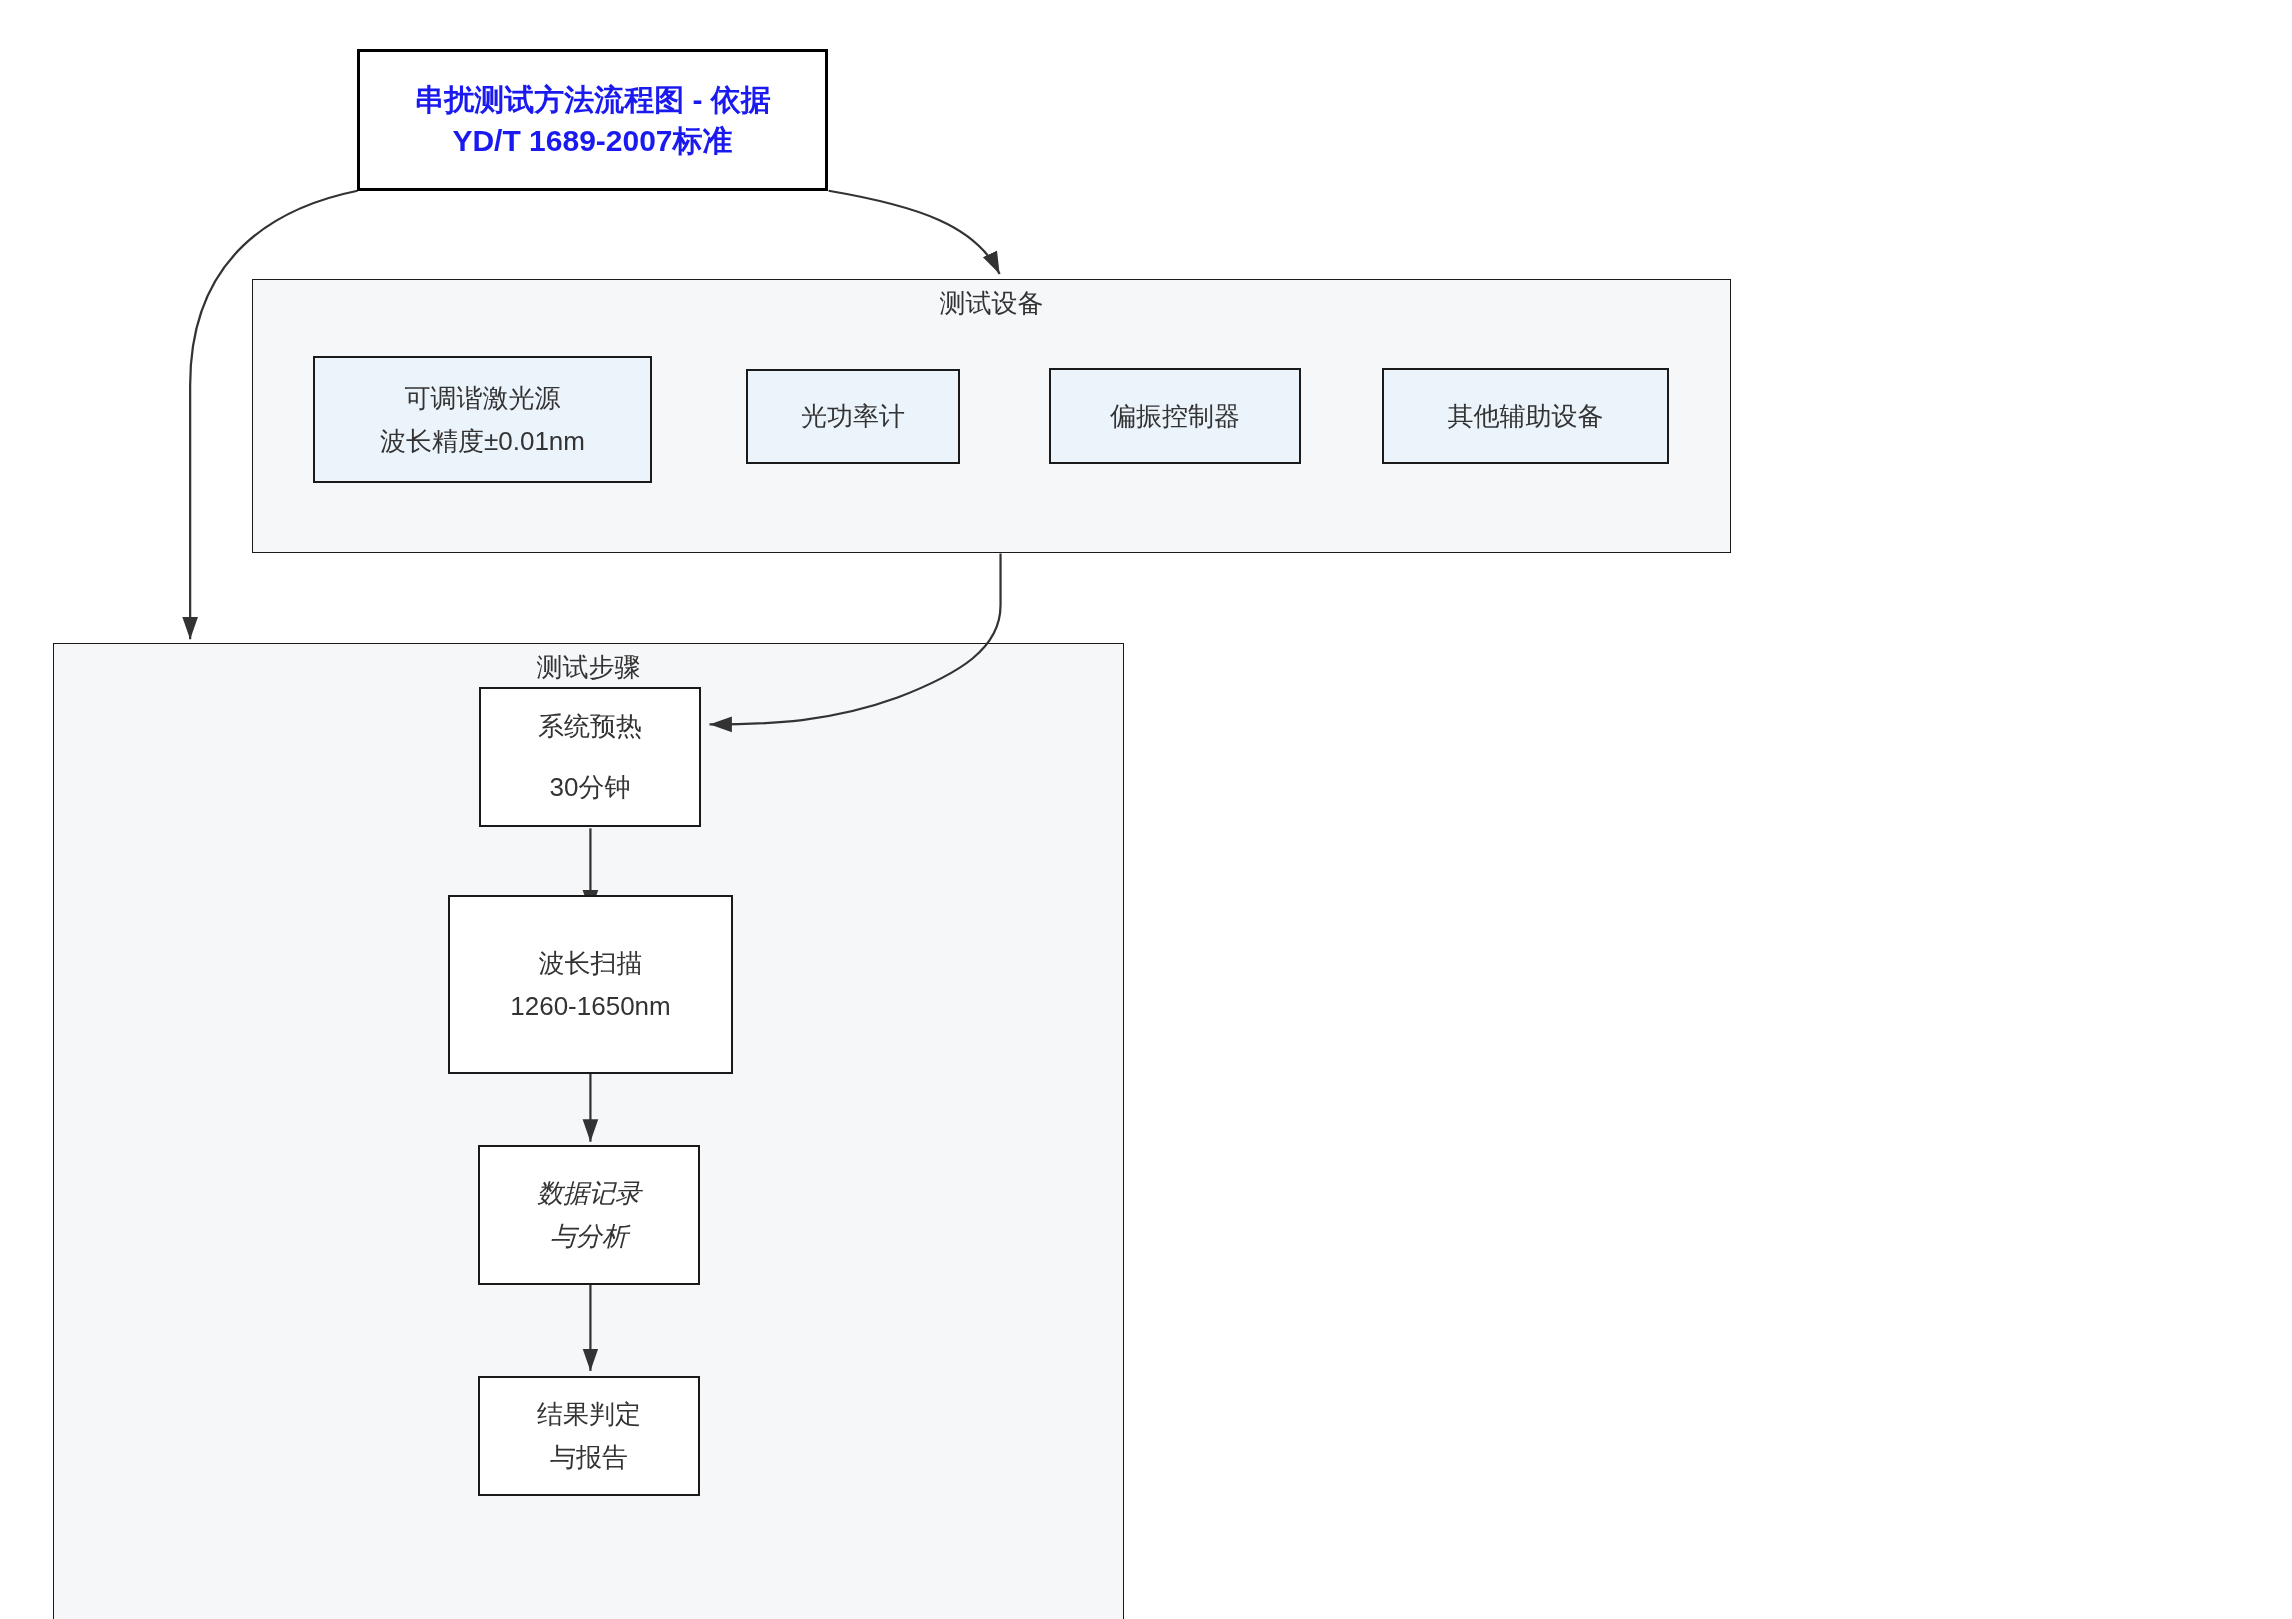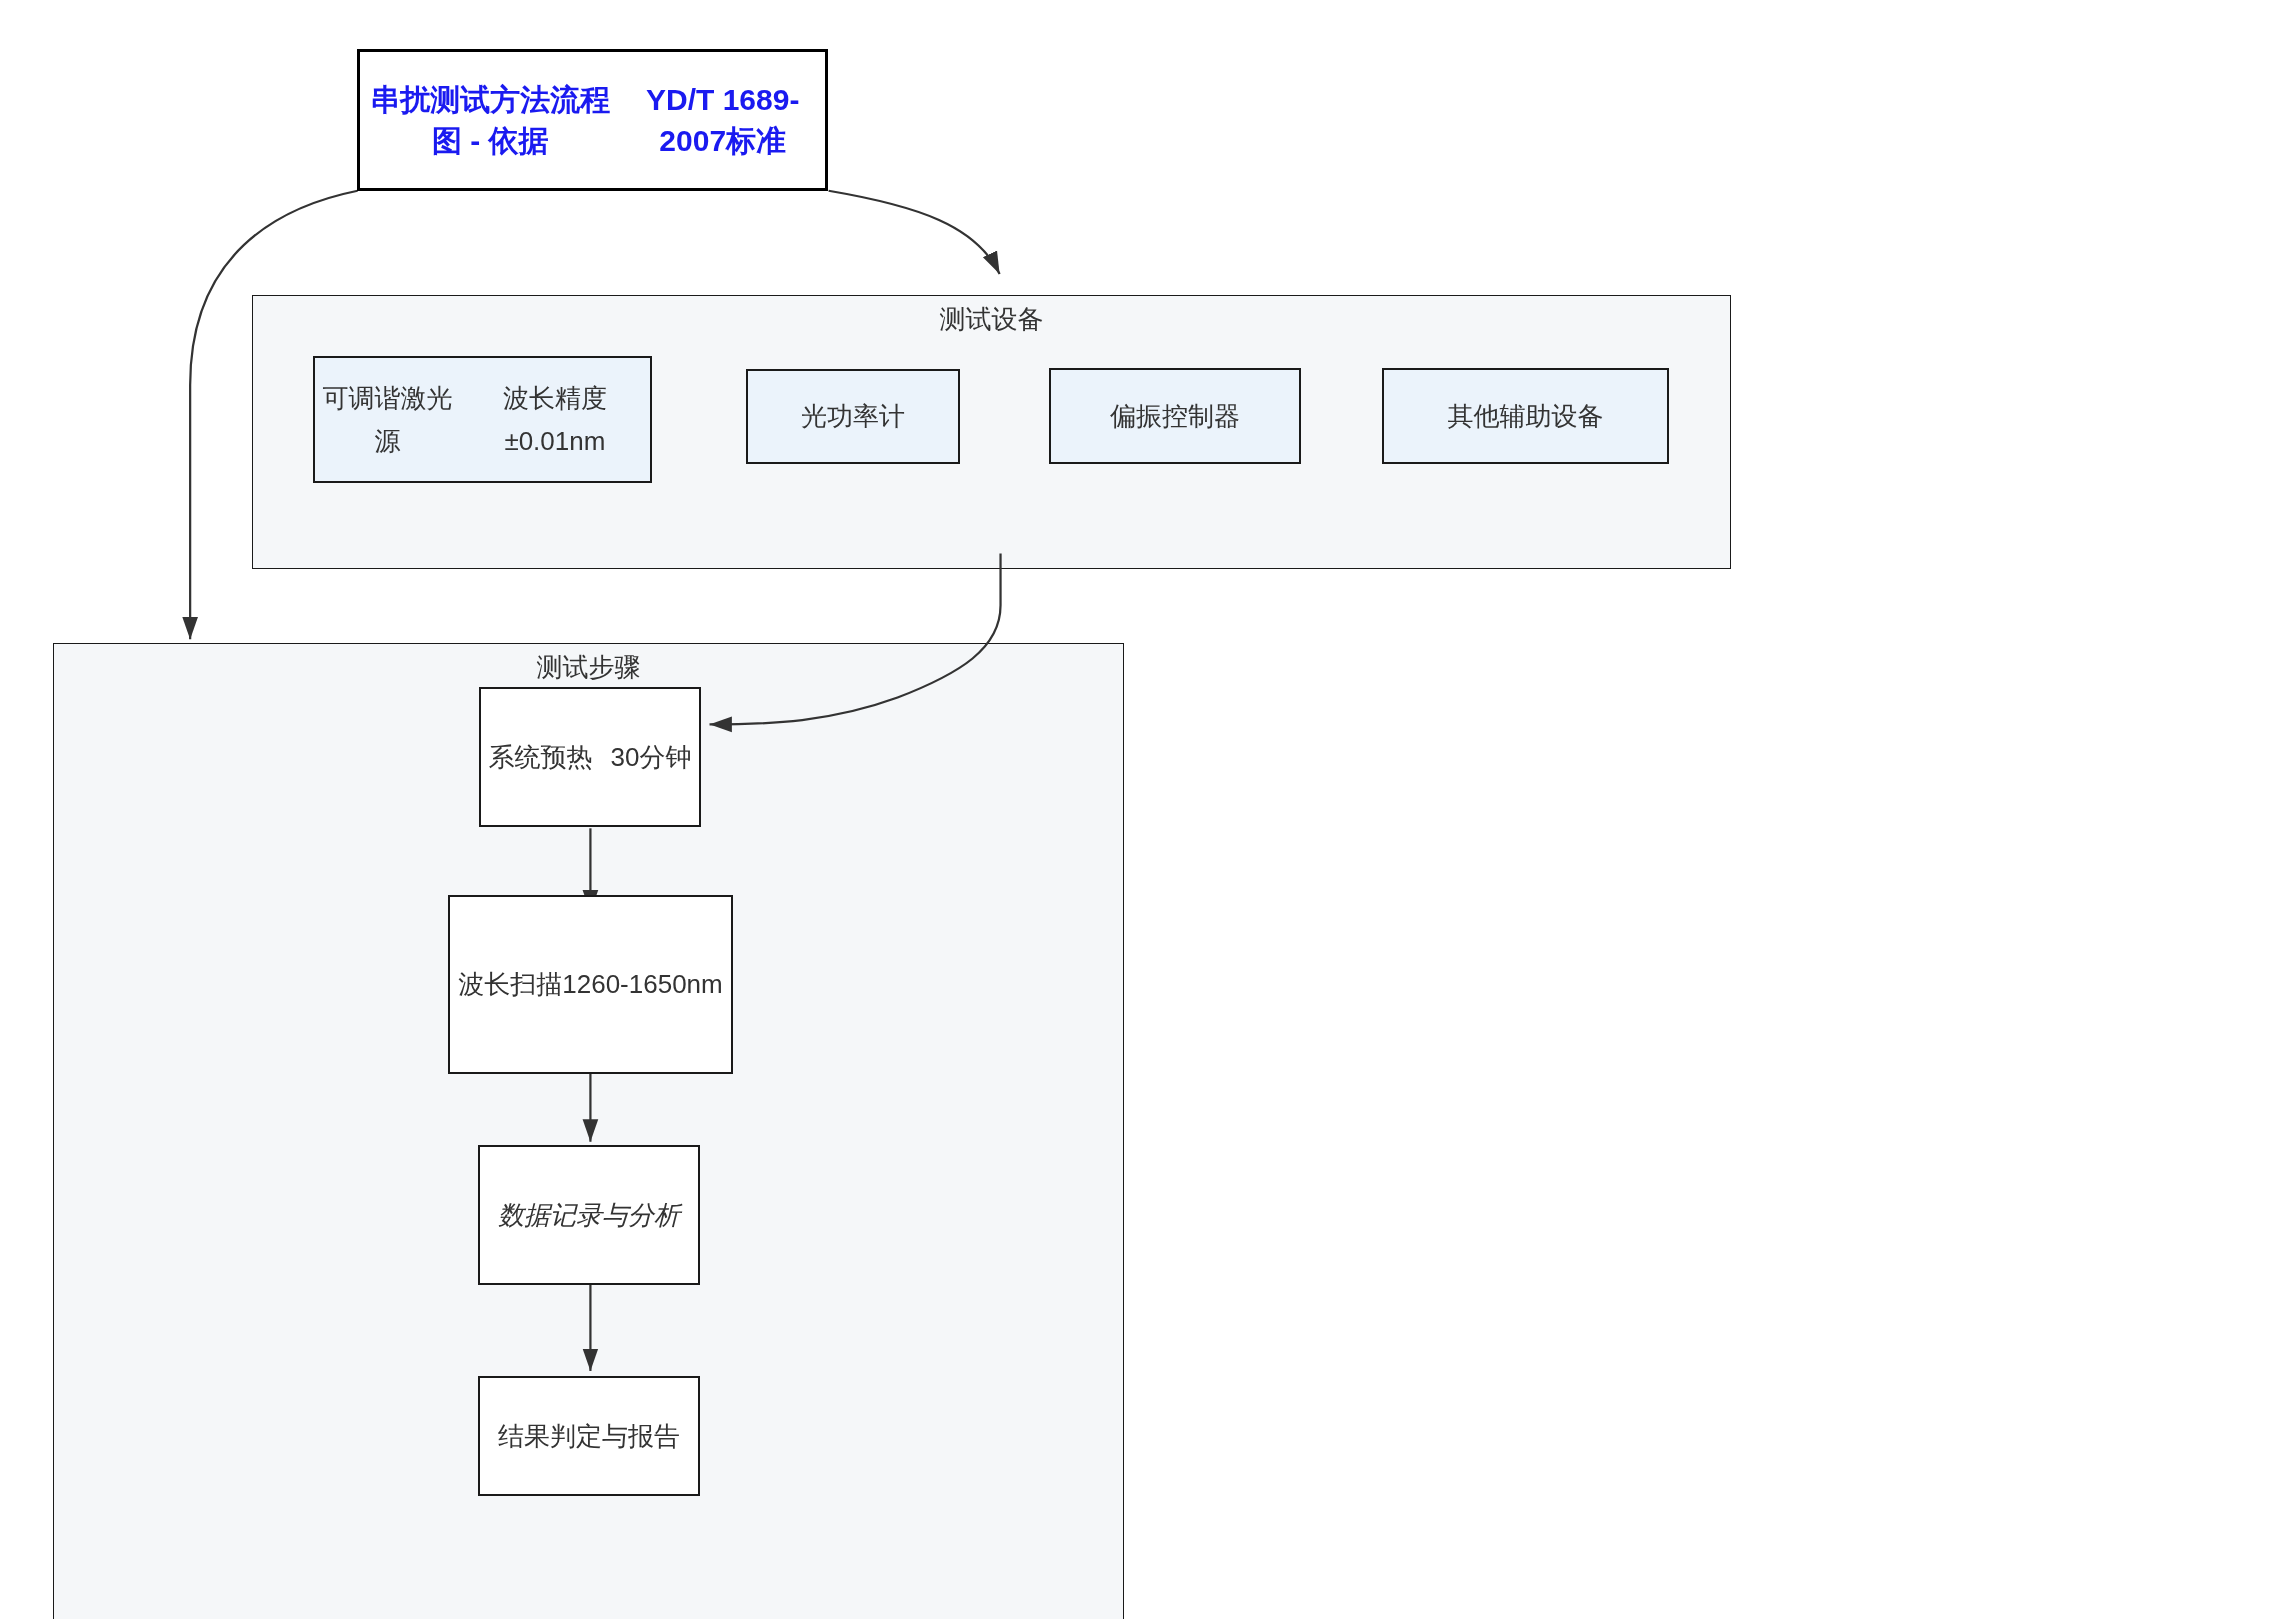--- a/index.html
+++ b/index.html
@@ -36,21 +36,21 @@
     text-align: center;
     font-size: 26px;
     line-height: 36px;
     color: var(--node-text, #333333);
     z-index: 3;
   }
   .node {
     position: absolute;
     box-sizing: border-box;
     display: flex;
-    flex-direction: row;
+    flex-direction: column;
     align-items: center;
     justify-content: center;
     text-align: center;
     background: var(--node-fill, #ffffff);
     border: 2.2px solid var(--node-border, #1a1a1a);
     color: var(--node-text, #333333);
     font-size: 26px;
     line-height: 43px;
     z-index: 3;
   }
@@ -61,21 +61,21 @@
     border-width: 3.6px;
     border-color: #000000;
     background: #ffffff;
     color: var(--accent-blue, #1a1af0);
     font-weight: bold;
     font-size: 30px;
     line-height: 41px;
   }
   
   .n-title { left: 357px; top: 49px;  width: 471px; height: 142px; }
-  .g-equip { left: 252px; top: 279px; width: 1479px; height: 274px; margin-top: 16px; }
+  .g-equip { left: 252px; top: 279px; width: 1479px; height: 274px; }
   .n-eq1   { left: 313px; top: 347px; width: 339px; height: 127px; margin-top: 9px; }
   .n-eq2   { left: 746px; top: 369px; width: 214px; height: 95px; }
   .n-eq3   { left: 1049px; top: 368px; width: 252px; height: 96px; }
   .n-eq4   { left: 1382px; top: 368px; width: 287px; height: 96px; }
   .g-steps { left: 53px;  top: 643px; width: 1071px; height: 1056px; }
   .n-st1   { left: 479px; top: 687px; width: 222px; height: 140px; gap: 18px; }
   .n-st2   { left: 448px; top: 895px; width: 285px; height: 179px; }
   .n-st3   { left: 478px; top: 1145px; width: 222px; height: 140px; font-style: italic; }
   .n-st4   { left: 478px; top: 1376px; width: 222px; height: 120px; }
   .edge {

